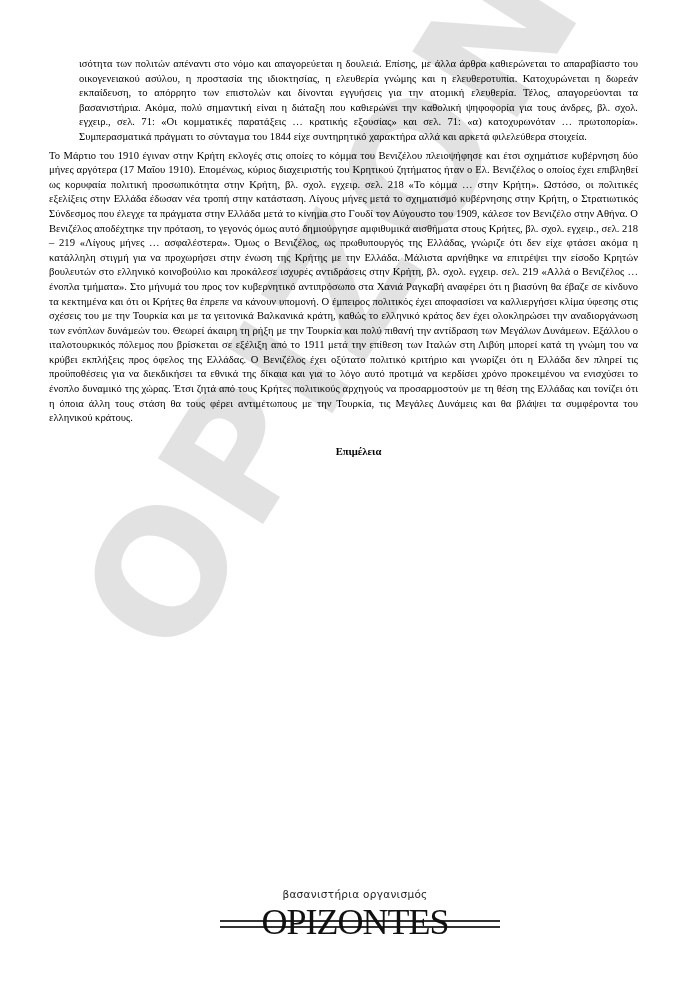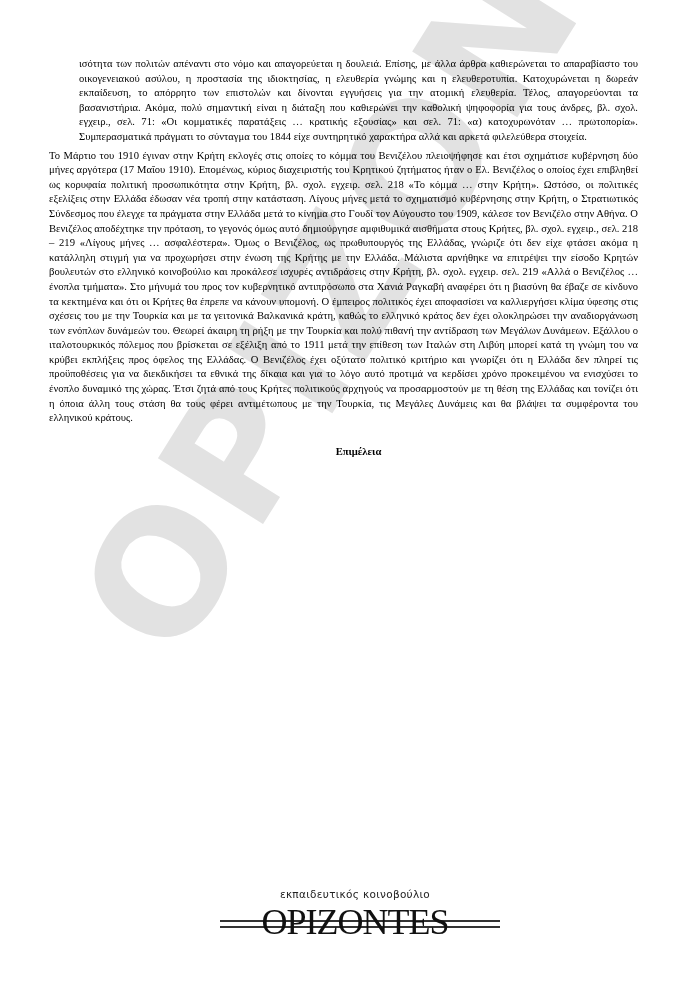--- a/index.html
+++ b/index.html
@@ -31,17 +31,17 @@
   <div class="q">
     <p class="para q-body">Το Μάρτιο του 1910 έγιναν στην Κρήτη εκλογές στις οποίες το κόμμα του Βενιζέλου πλειοψήφησε και έτσι σχημάτισε κυβέρνηση δύο μήνες αργότερα (17 Μαΐου 1910). Επομένως, κύριος διαχειριστής του Κρητικού ζητήματος ήταν ο Ελ. Βενιζέλος ο οποίος έχει επιβληθεί ως κορυφαία πολιτική προσωπικότητα στην Κρήτη, βλ. σχολ. εγχειρ. σελ. 218 «Το κόμμα … στην Κρήτη». Ωστόσο, οι πολιτικές εξελίξεις στην Ελλάδα έδωσαν νέα τροπή στην κατάσταση. Λίγους μήνες μετά το σχηματισμό κυβέρνησης στην Κρήτη, ο Στρατιωτικός Σύνδεσμος που έλεγχε τα πράγματα στην Ελλάδα μετά το κίνημα στο Γουδί τον Αύγουστο του 1909, κάλεσε τον Βενιζέλο στην Αθήνα. Ο Βενιζέλος αποδέχτηκε την πρόταση, το γεγονός όμως αυτό δημιούργησε αμφιθυμικά αισθήματα στους Κρήτες, βλ. σχολ. εγχειρ., σελ. 218 – 219 «Λίγους μήνες … ασφαλέστερα». Όμως ο Βενιζέλος, ως πρωθυπουργός της Ελλάδας, γνώριζε ότι δεν είχε φτάσει ακόμα η κατάλληλη στιγμή για να προχωρήσει στην ένωση της Κρήτης με την Ελλάδα. Μάλιστα αρνήθηκε να επιτρέψει την είσοδο Κρητών βουλευτών στο ελληνικό κοινοβούλιο και προκάλεσε ισχυρές αντιδράσεις στην Κρήτη, βλ. σχολ. εγχειρ. σελ. 219 «Αλλά ο Βενιζέλος … ένοπλα τμήματα». Στο μήνυμά του προς τον κυβερνητικό αντιπρόσωπο στα Χανιά Ραγκαβή αναφέρει ότι η βιασύνη θα έβαζε σε κίνδυνο τα κεκτημένα και ότι οι Κρήτες θα έπρεπε να κάνουν υπομονή. Ο έμπειρος πολιτικός έχει αποφασίσει να καλλιεργήσει κλίμα ύφεσης στις σχέσεις του με την Τουρκία και με τα γειτονικά Βαλκανικά κράτη, καθώς το ελληνικό κράτος δεν έχει ολοκληρώσει την αναδιοργάνωση των ενόπλων δυνάμεών του. Θεωρεί άκαιρη τη ρήξη με την Τουρκία και πολύ πιθανή την αντίδραση των Μεγάλων Δυνάμεων. Εξάλλου ο ιταλοτουρκικός πόλεμος που βρίσκεται σε εξέλιξη από το 1911 μετά την επίθεση των Ιταλών στη Λιβύη μπορεί κατά τη γνώμη του να κρύβει εκπλήξεις προς όφελος της Ελλάδας. Ο Βενιζέλος έχει οξύτατο πολιτικό κριτήριο και γνωρίζει ότι η Ελλάδα δεν πληρεί τις προϋποθέσεις για να διεκδικήσει τα εθνικά της δίκαια και για το λόγο αυτό προτιμά να κερδίσει χρόνο προκειμένου να ενισχύσει το ένοπλο δυναμικό της χώρας. Έτσι ζητά από τους Κρήτες πολιτικούς αρχηγούς να προσαρμοστούν με τη θέση της Ελλάδας και τονίζει ότι η όποια άλλη τους στάση θα τους φέρει αντιμέτωπους με την Τουρκία, τις Μεγάλες Δυνάμεις και θα βλάψει τα συμφέροντα του ελληνικού κράτους.</p>
   </div>
 
   <div class="credits">
     <div class="title">Επιμέλεια</div>
   </div>
 </div>
 
 <div class="logo">
-  <div class="logo-sub">εκπαιδευτικός κοινοβούλιο</div>
+  <div class="logo-sub">βασανιστήρια οργανισμός</div>
   <div class="logo-line" style="top:40px;"></div>
   <div class="logo-line" style="top:46px;"></div>
   <div class="logo-main">OPIZONTES</div>
 </div>
 
 </body></html>

